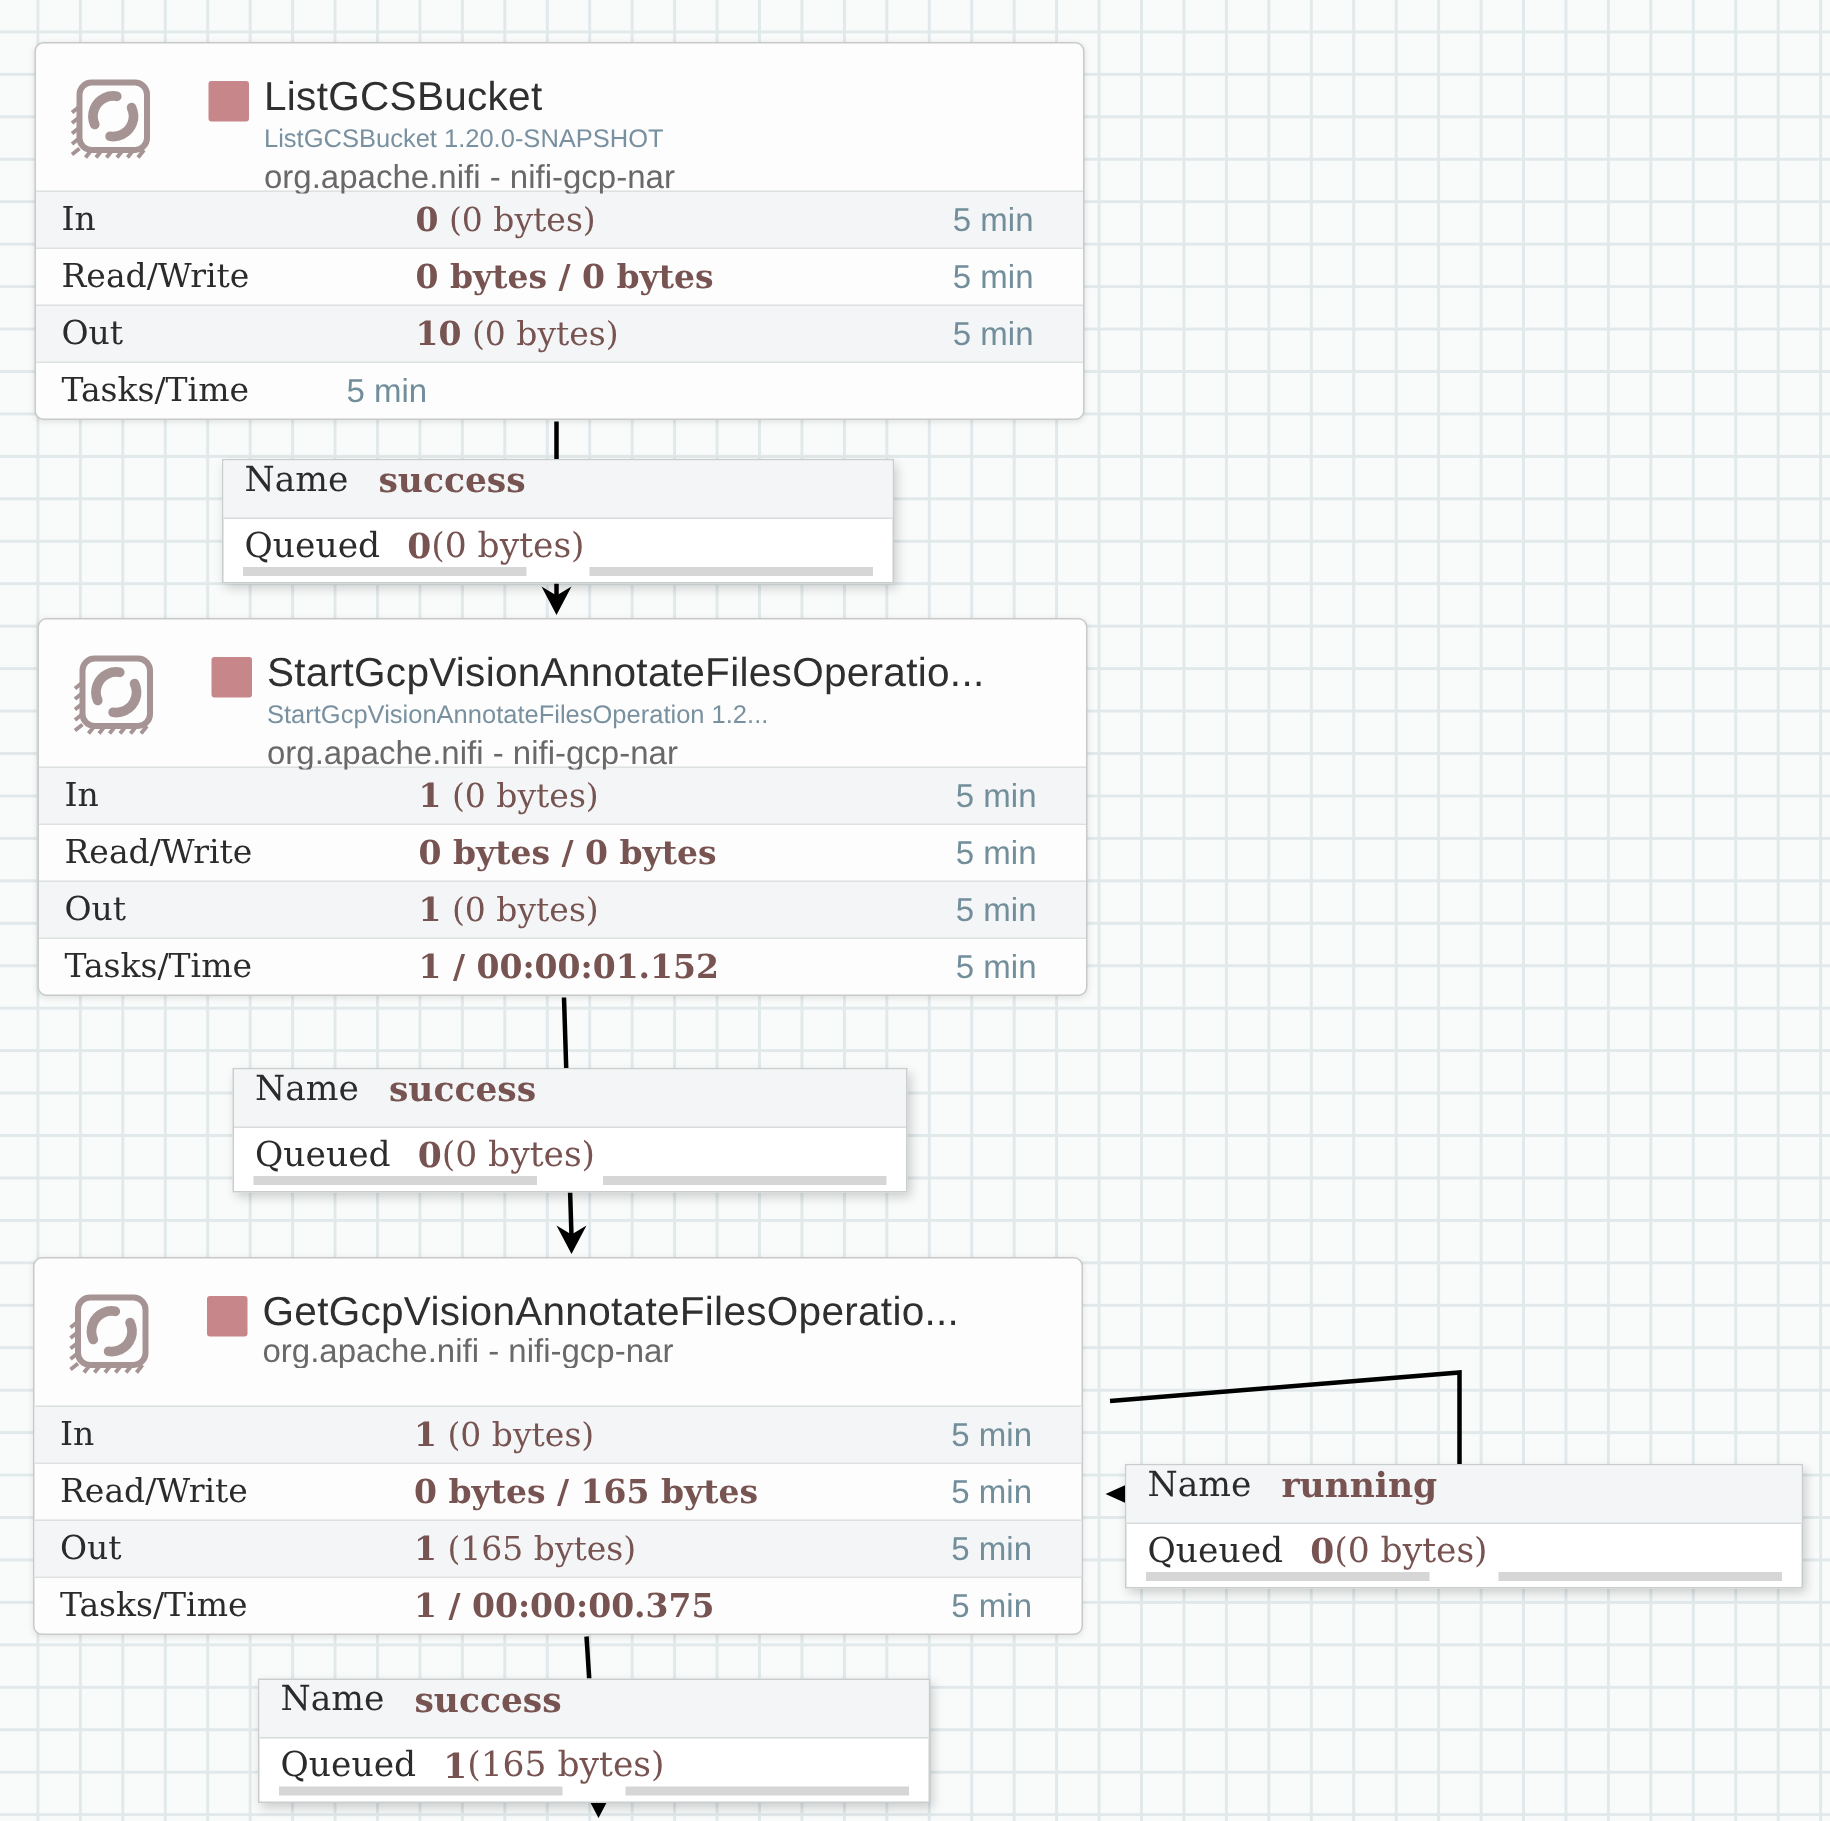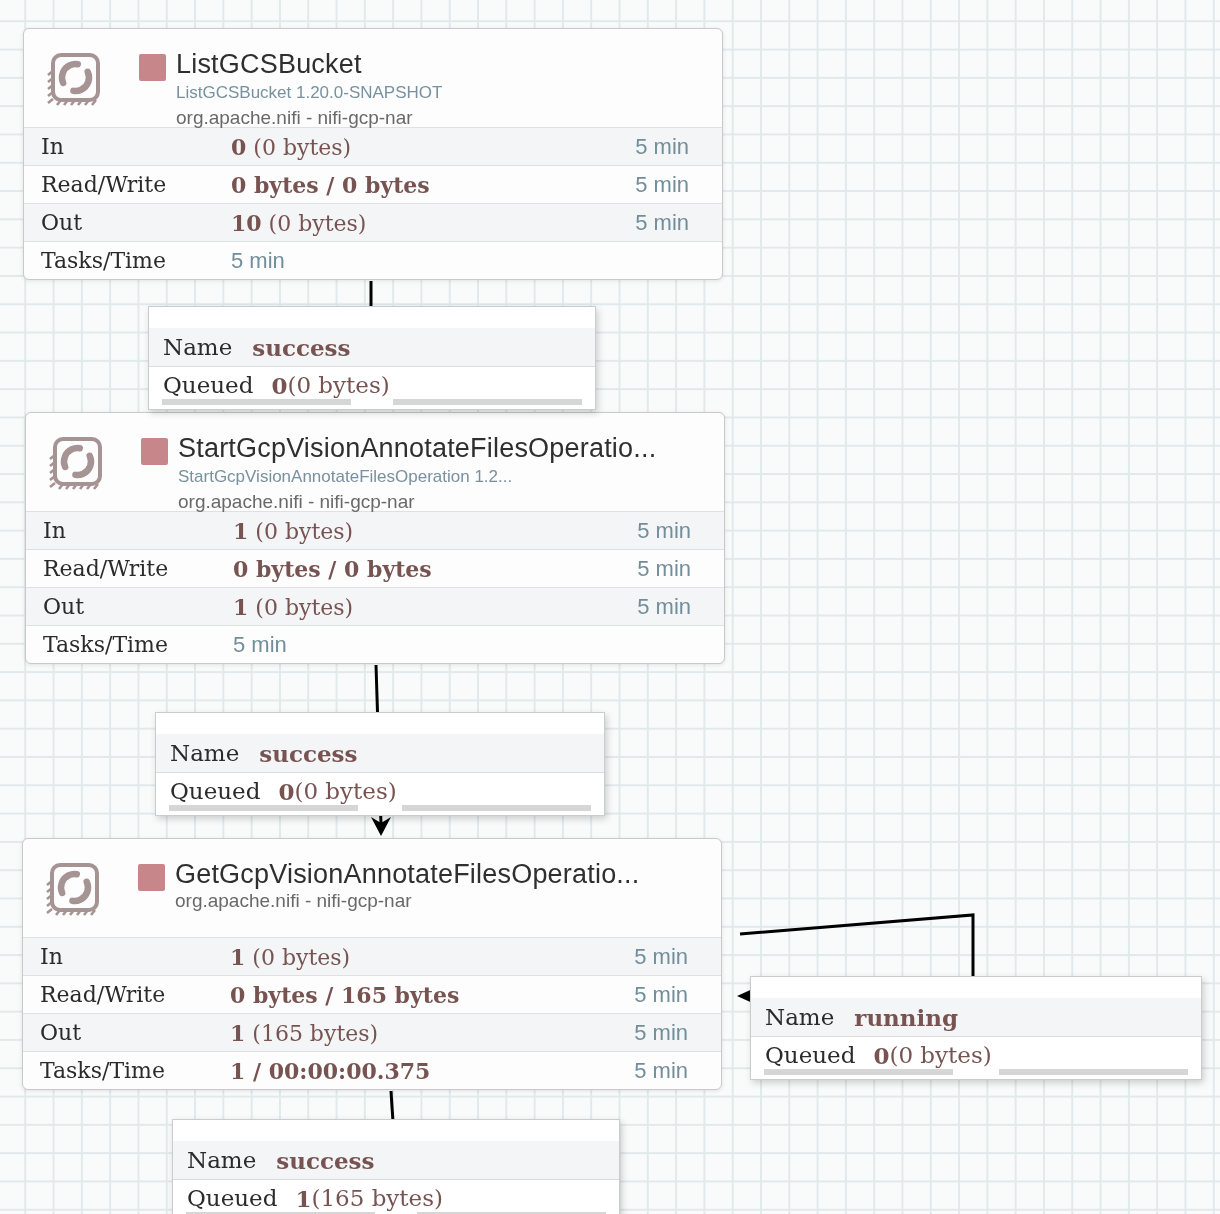--- a/index.html
+++ b/index.html
@@ -23,43 +23,43 @@
     box-shadow:0 1px 4px rgba(0,0,0,.10);
     overflow:hidden;
   }
   .proc-header { display:flex; align-items:flex-start; padding:20px 16px 12px 21px; height:98px; }
   .proc-icon { flex:0 0 auto; margin-top:2px; }
   .status-square { width:27px; height:27px; background:#c7868a; border-radius:2px; margin:5px 10px 0 36px; flex:0 0 auto; }
   .proc-titles { flex:1 1 auto; min-width:0; padding-top:0; }
   .proc-title   { font-size:27px; line-height:30px; color:#2f2f2f; letter-spacing:.2px;
                   white-space:nowrap; overflow:hidden; }
   .proc-subtitle{ font-size:17px; line-height:27px; color:#78909f; white-space:nowrap; overflow:hidden; }
-  .proc-bundle  { font-size:19px; line-height:23px; color:#696969; white-space:nowrap; overflow:hidden; }
+  .proc-bundle  { font-size:22px; line-height:23px; color:#696969; white-space:nowrap; overflow:hidden; }
 
   .stat-row {
     display:flex; align-items:center; height:38px; padding:0 33px 0 17px;
     font-family:"DejaVu Serif", serif; font-size:22px;
     border-top:1px solid #dde1e2;
     gap:38px;
   }
   .stat-row.alt { background:#f3f5f6; }
   .stat-label { width:152px; flex:0 0 auto; color:#2b2b2b; }
-  .stat-value { flex:1 1 auto; color:#775351; white-space:nowrap; }
+  .stat-value { flex:1 1 auto; color:#775351; white-space:nowrap;margin-left:46px; }
   .stat-value b { font-weight:bold; }
   .stat-window { flex:0 0 auto; color:#728e9b; font-family:"Liberation Sans", sans-serif; font-size:22px; }
 
   
   .conn-label {
     position:absolute; width:448px; z-index:3; background:#fff;
     border:1px solid #c9cdce; box-shadow:2px 3px 7px rgba(0,0,0,.18);
     font-family:"DejaVu Serif", serif;
   }
   .conn-name-row {
-    height:39px; display:flex; align-items:center; padding:0 14px;
-    background:#f3f5f6; border-bottom:1px solid #d8dcdd; font-size:23px;margin-top:21px;
+    height:39px; display:flex; padding:0 14px;
+    background:#f3f5f6; border-bottom:1px solid #d8dcdd; font-size:23px;
   }
   .conn-name-label { color:#2b2b2b; }
   .conn-name-value { color:#775351; font-weight:bold; margin-left:20px; }
   .conn-queued-row { height:42px; display:flex; align-items:center; padding:0 14px 6px; font-size:23px; position:relative; }
   .conn-queued-label { color:#2b2b2b; }
   .conn-queued-count { color:#775351; font-weight:bold; margin-left:18px; }
   .conn-queued-size  { color:#775351; }
   .bar { position:absolute; bottom:4px; height:6px; background:#d6d6d6; }
   .bar.left  { left:13px;  width:189px; }
   .bar.right { right:13px; width:189px; }
@@ -164,20 +164,21 @@
       <span class="stat-value"><b>0 bytes / 0 bytes</b><span></span></span>
       <span class="stat-window">5 min</span>
     </div>
     <div class="stat-row alt">
       <span class="stat-label">Out</span>
       <span class="stat-value"><b>1</b><span> (0 bytes)</span></span>
       <span class="stat-window">5 min</span>
     </div>
     <div class="stat-row">
       <span class="stat-label">Tasks/Time</span>
+      <span class="stat-value"><b>1 / 00:00:01.152</b><span></span></span>
       <span class="stat-window">5 min</span>
     </div>
   </div>
 
   <div class="conn-label" style="left:155px; top:712px; width:450px;">
     <div class="conn-name-row">
       <span class="conn-name-label">Name</span>
       <span class="conn-name-value">success</span>
     </div>
     <div class="conn-queued-row">

